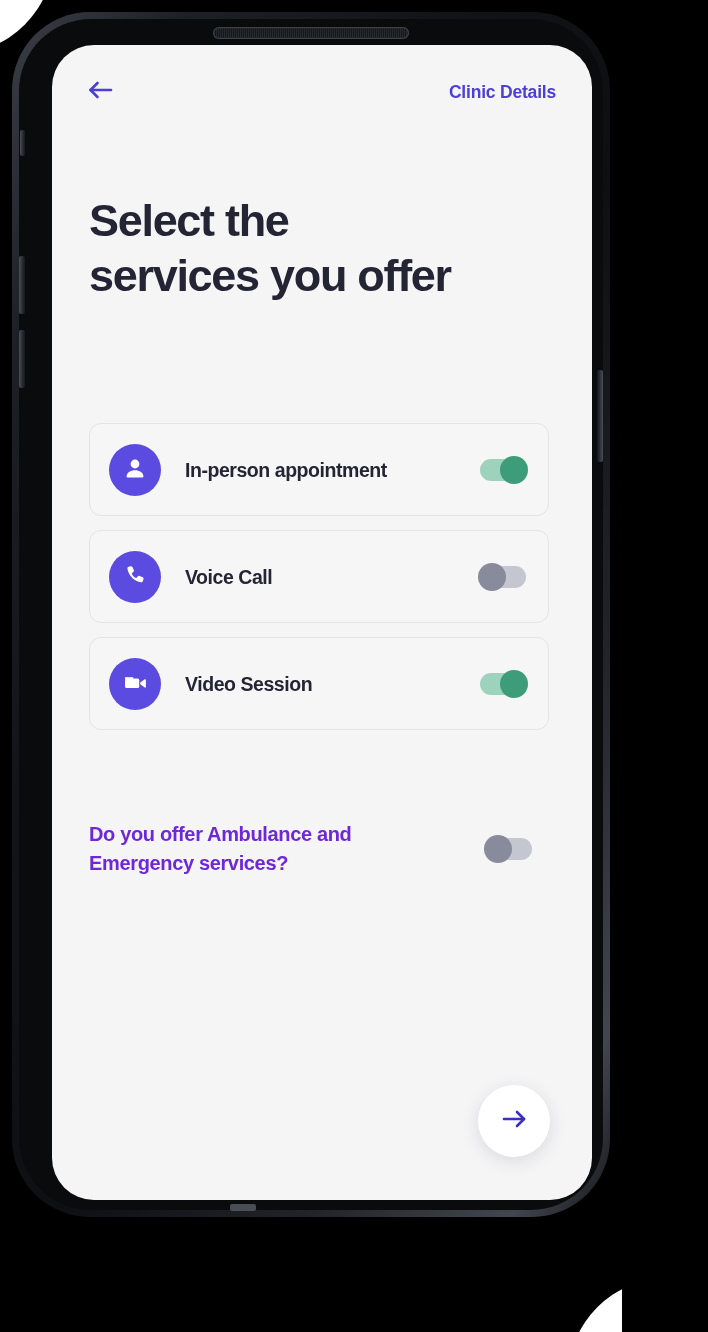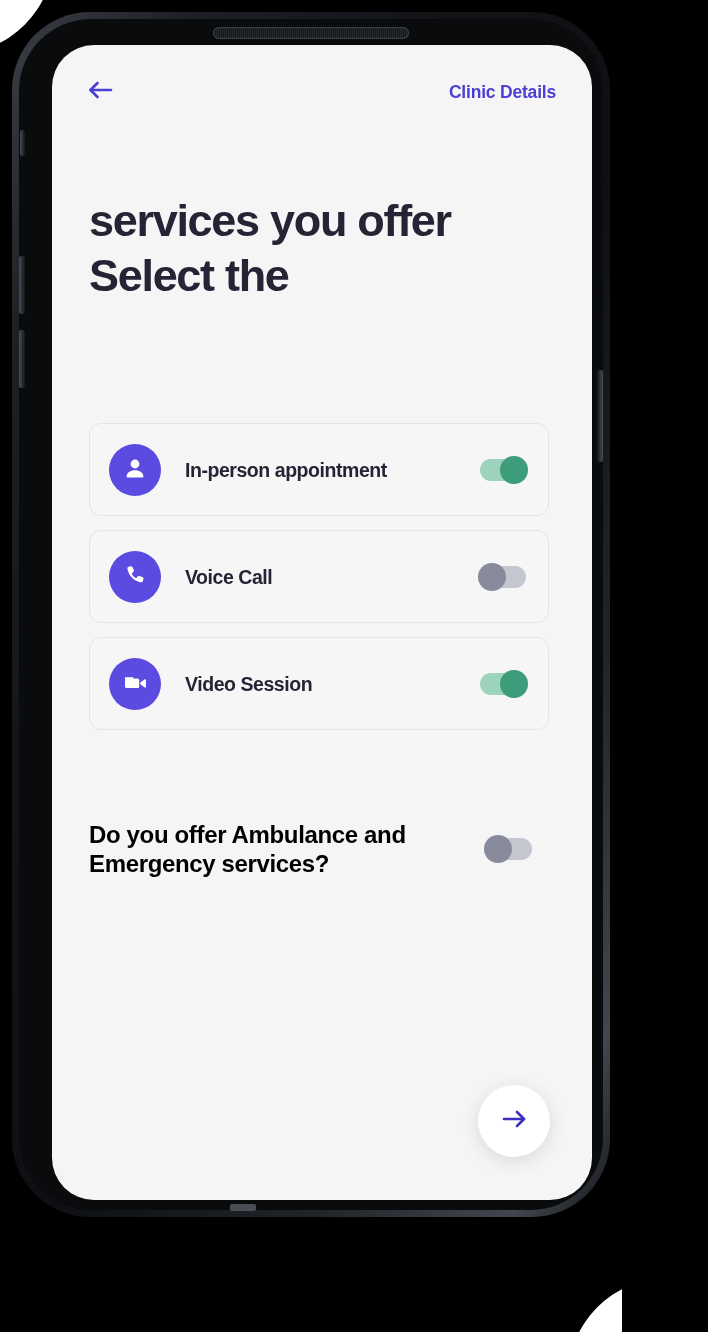--- a/index.html
+++ b/index.html
@@ -196,24 +196,24 @@
   
   .question-row {
     position: absolute;
     left: 37px;
     top: 775px;
     width: 460px;
     display: flex;
     align-items: center;
   }
   .question-text {
-    font-size: 24px;
+    font-size: 20px;
     line-height: 29px;
     font-weight: bold;
-    color: #000000;
+    color: #6d28d9;
     letter-spacing: -0.35px;
     max-width: 330px;
   }
   .question-row .toggle { margin-left: auto; margin-right: 17px; }
 
   
   .fab {
     position: absolute;
     right: 42px;
     bottom: 43px;
@@ -254,22 +254,22 @@
             <svg width="26" height="20" viewBox="0 0 26 20" fill="none">
               <path d="M2.5 10H23" stroke="#4b3fd4" stroke-width="2.6" stroke-linecap="round"></path>
               <path d="M9.5 3L2.5 10L9.5 17" stroke="#4b3fd4" stroke-width="2.6" stroke-linecap="round" stroke-linejoin="round"></path>
             </svg>
           </span>
         </div>
         <div class="appbar-title">Clinic Details</div>
       </div>
 
       <div class="heading">
+        <div>Select the</div>
         <div>services you offer</div>
-        <div>Select the</div>
       </div>
 
       <div class="cards">
 
         <div class="card">
           <div class="card-icon">
             <span>
               <svg width="26" height="26" viewBox="0 0 26 26" fill="none">
                 <circle cx="13" cy="9" r="4.4" fill="#ffffff"></circle>
                 <path d="M4.6 21.6c0-4.1 3.8-6.4 8.4-6.4s8.4 2.3 8.4 6.4c0 .5-.4.9-.9.9H5.5c-.5 0-.9-.4-.9-.9z" fill="#ffffff"></path>

